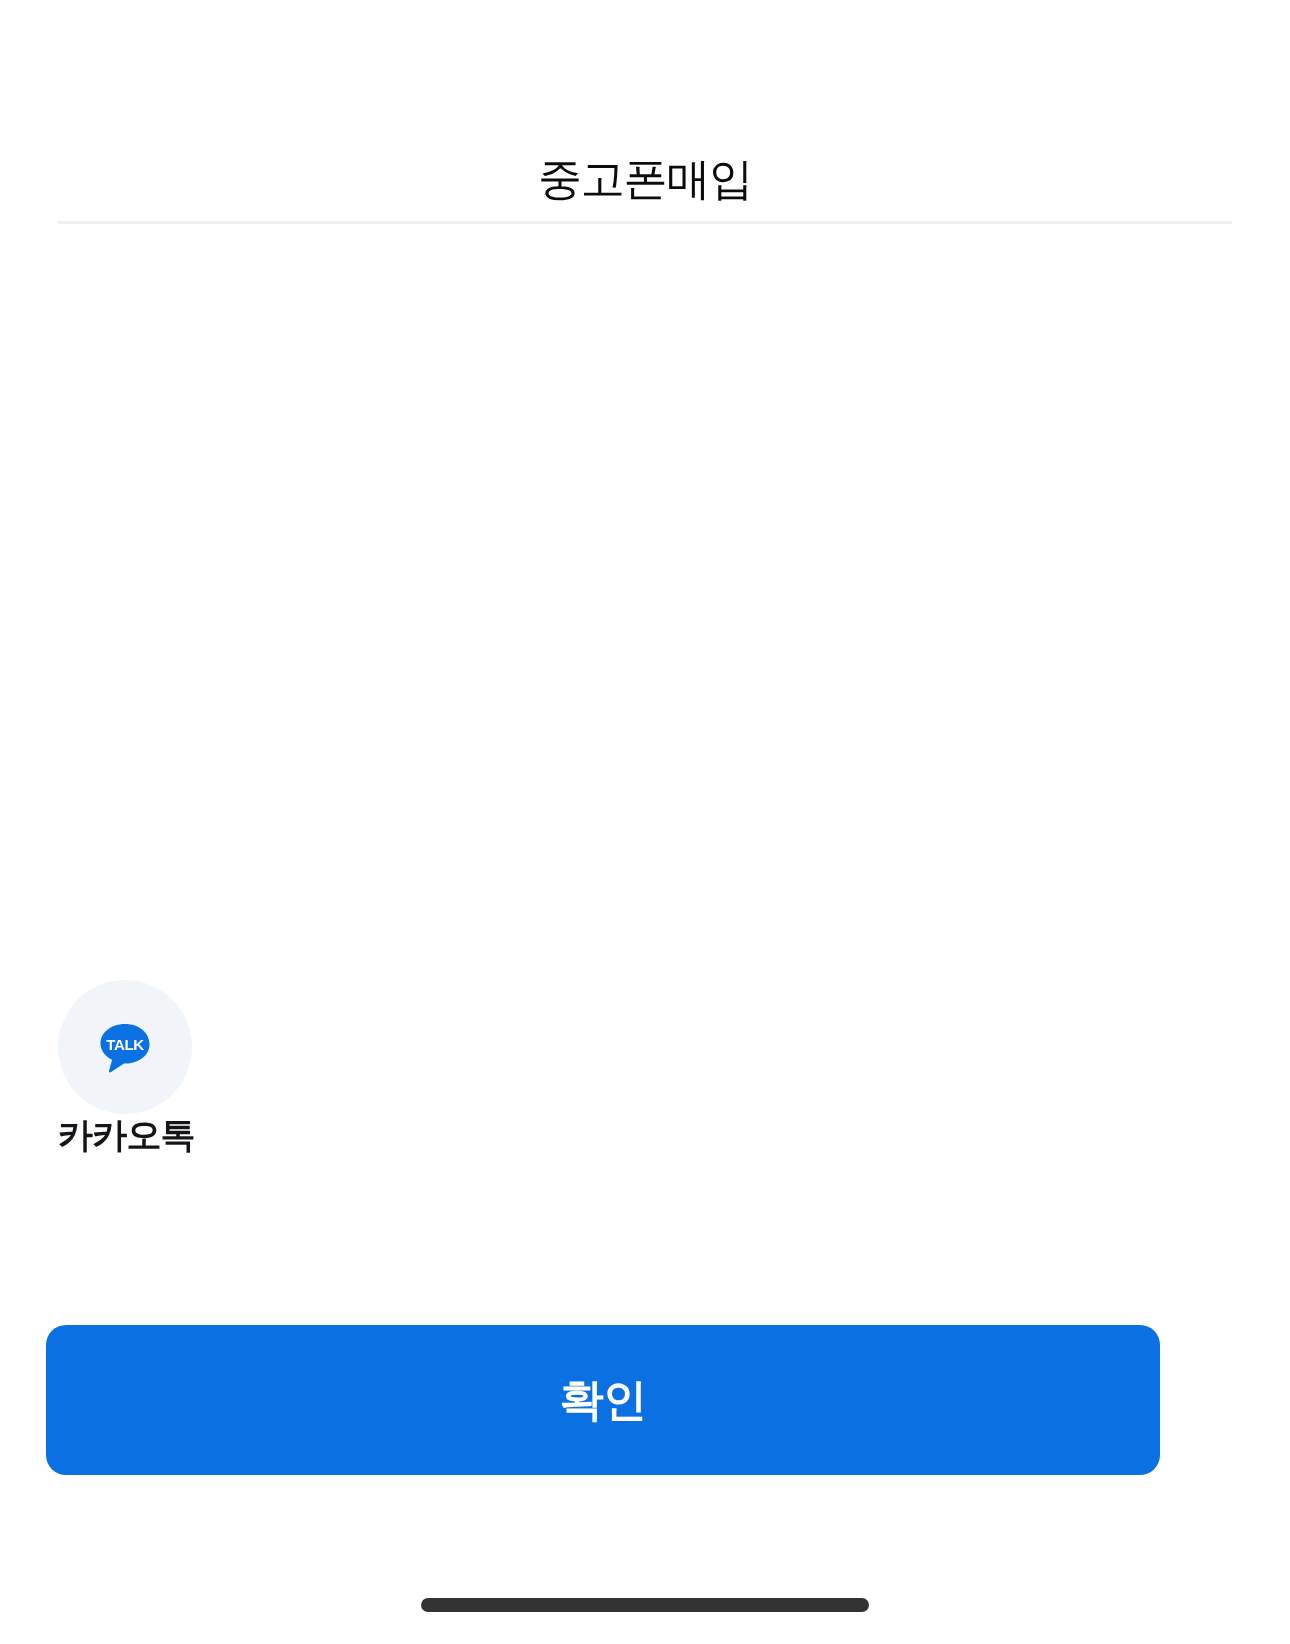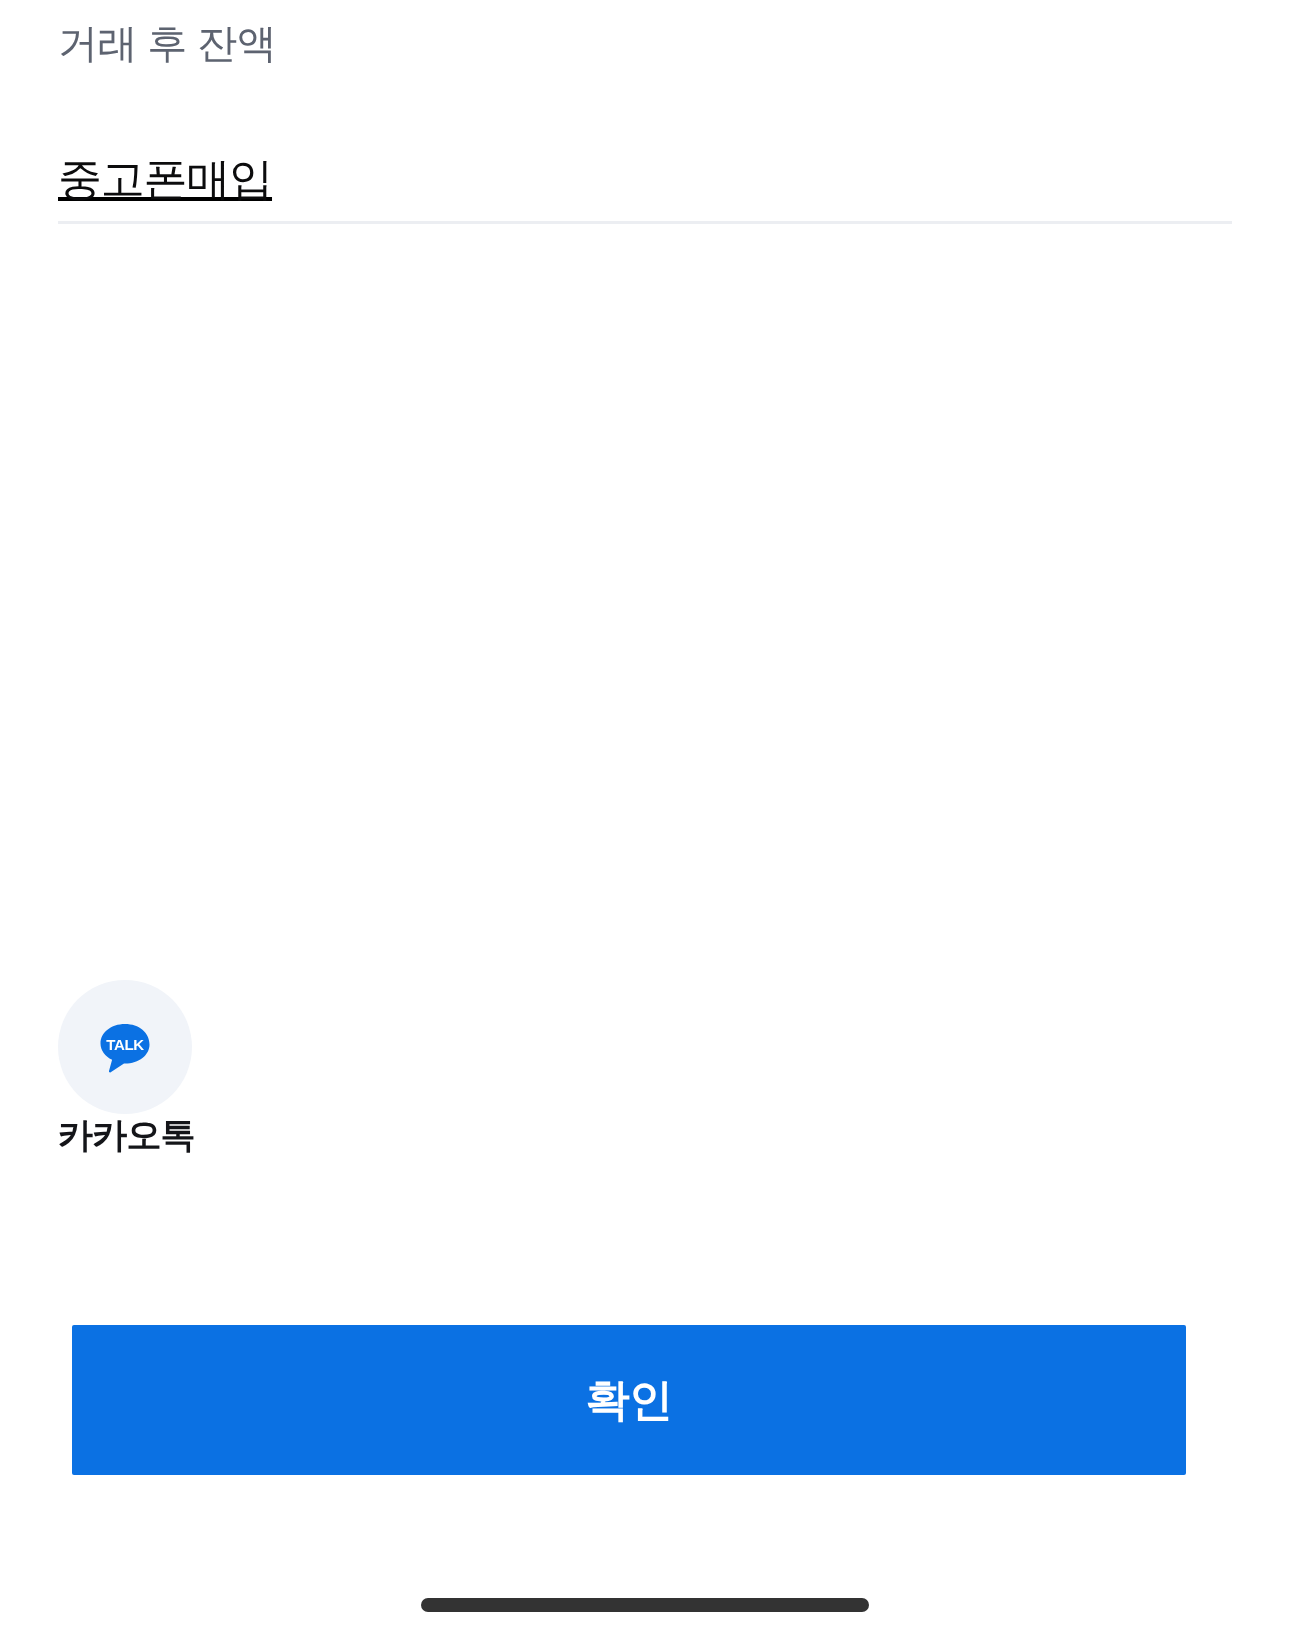--- a/index.html
+++ b/index.html
@@ -35,22 +35,21 @@
   }
 
   .summary-value-row {
     position: absolute;
     left: 58px;
     right: 58px;
     top: 140px;
     height: 78px;
     display: flex;
     align-items: center;
-    justify-content: flex-start;
-    text-decoration: underline;
+    justify-content: center;
   }
 
   .summary-value {
     font-size: 44px;
     line-height: 1.1;
     font-weight: 400;
     color: #0c0c0d;
     letter-spacing: -1.2px;
     white-space: nowrap;
   }
@@ -100,26 +99,26 @@
     line-height: 1.2;
     font-weight: 700;
     color: #141519;
     letter-spacing: -0.8px;
     white-space: nowrap;
   }
 
   
   .primary-button {
     position: absolute;
-    left: 72px;
+    left: 46px;
     top: 1325px;
     width: 1114px;
     height: 150px;
     border: none;
-    border-radius: 2px;
+    border-radius: 20px;
     background: #0b71e3;
     color: #ffffff;
     font-family: inherit;
     font-size: 44px;
     font-weight: 700;
     letter-spacing: -0.8px;
     display: flex;
     align-items: center;
     justify-content: center;
     cursor: pointer;
@@ -135,21 +134,20 @@
     height: 14px;
     border-radius: 7px;
     background: #333333;
   }
 </style>
 </head>
 <body>
 
 <div id="screen">
 
-  <div class="summary-title">거래 후 잔액</div>
 
   <div class="summary-value-row">
     <div class="summary-value">중고폰매입</div>
   </div>
 
   <div class="section-divider"></div>
 
   <div class="share-row">
 
     <div class="share-item">

